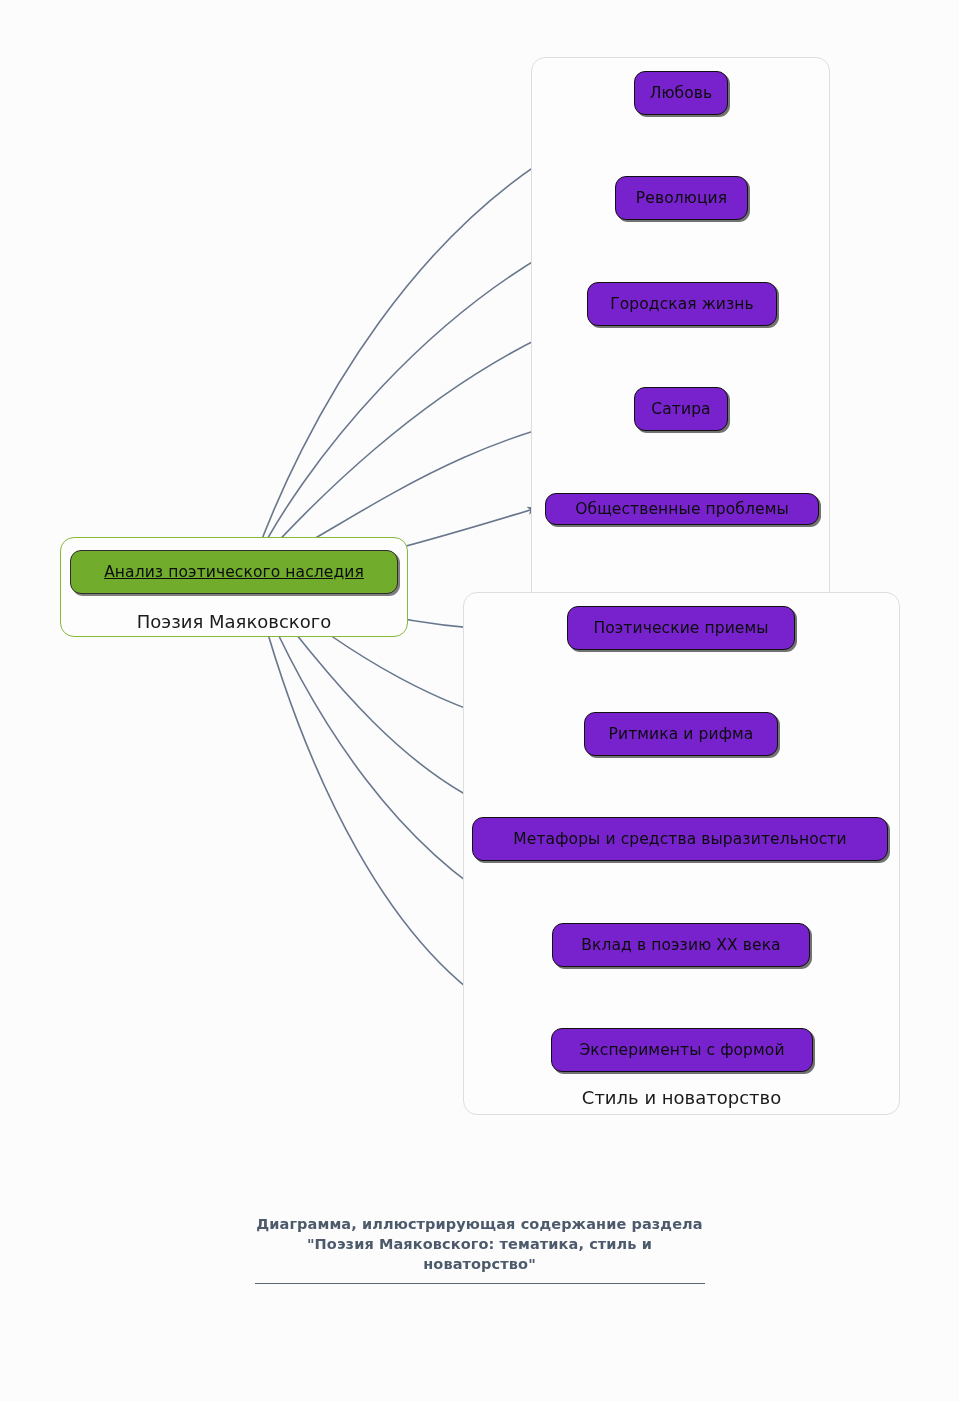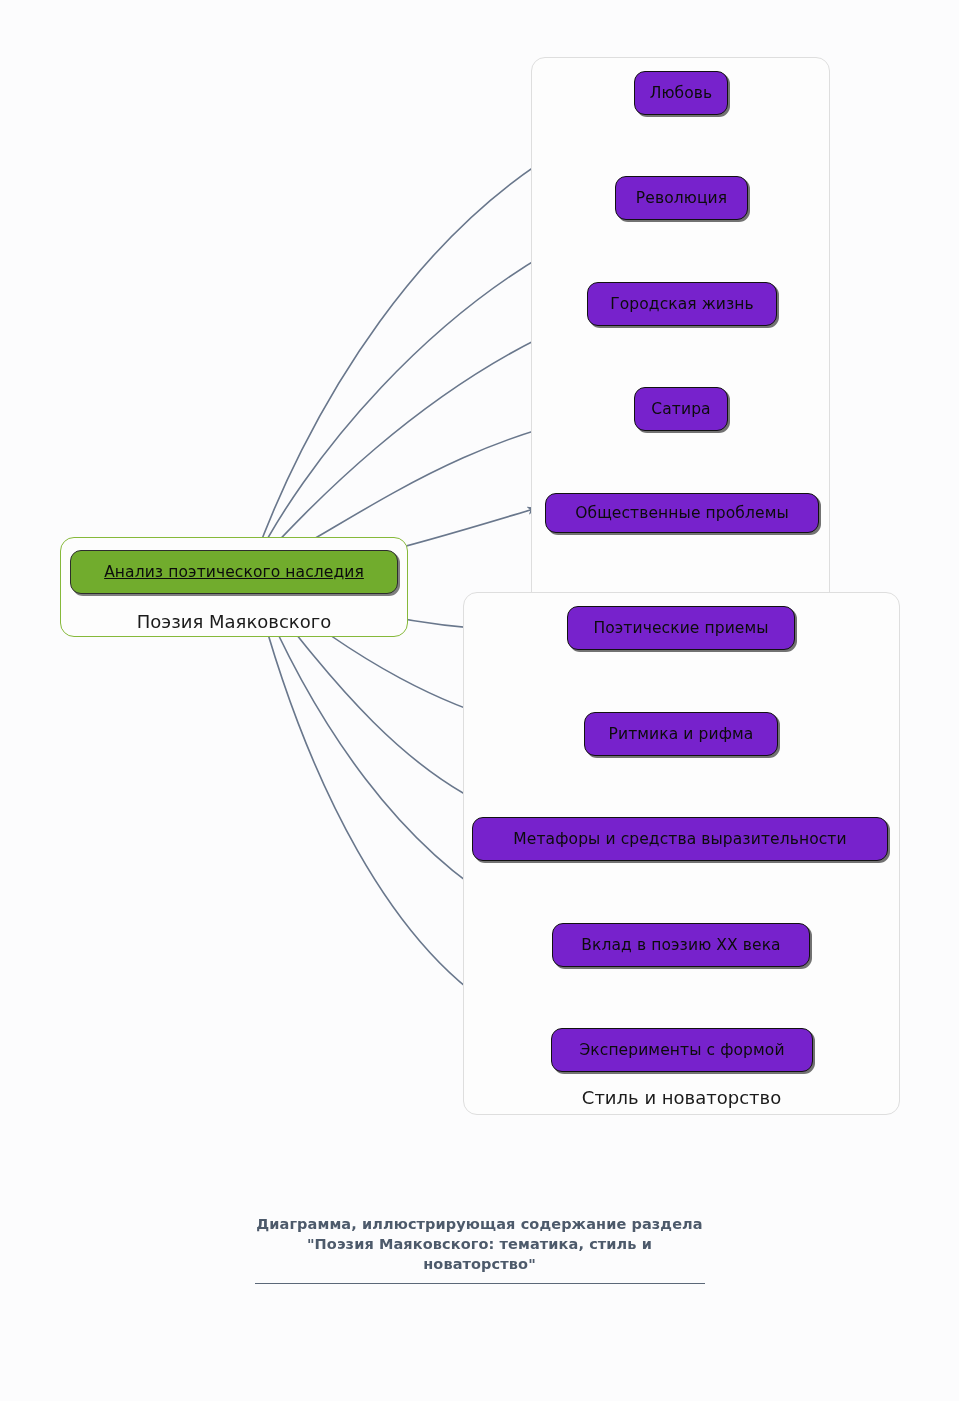--- a/index.html
+++ b/index.html
@@ -126,21 +126,21 @@
   </div>
 
   <div class="node purple" style="left:634px; top:71px; width:94px; height:44px;">Любовь</div>
 
   <div class="node purple" style="left:615px; top:176px; width:133px; height:44px;">Революция</div>
 
   <div class="node purple" style="left:587px; top:282px; width:190px; height:44px;">Городская жизнь</div>
 
   <div class="node purple" style="left:634px; top:387px; width:94px; height:44px;">Сатира</div>
 
-  <div class="node purple" style="left:545px; top:493px; width:274px; height:40px;">Общественные проблемы</div>
+  <div class="node purple" style="left:545px; top:493px; width:274px; height:32px;">Общественные проблемы</div>
 
   <div class="cluster" style="left:463px; top:592px; width:437px; height:523px;">
     <div class="cluster-label" style="bottom:6px;">Стиль и новаторство</div>
   </div>
 
   <div class="node purple" style="left:567px; top:606px; width:228px; height:44px;">Поэтические приемы</div>
 
   <div class="node purple" style="left:584px; top:712px; width:194px; height:44px;">Ритмика и рифма</div>
 
   <div class="node purple" style="left:472px; top:817px; width:416px; height:44px;">Метафоры и средства выразительности</div>

